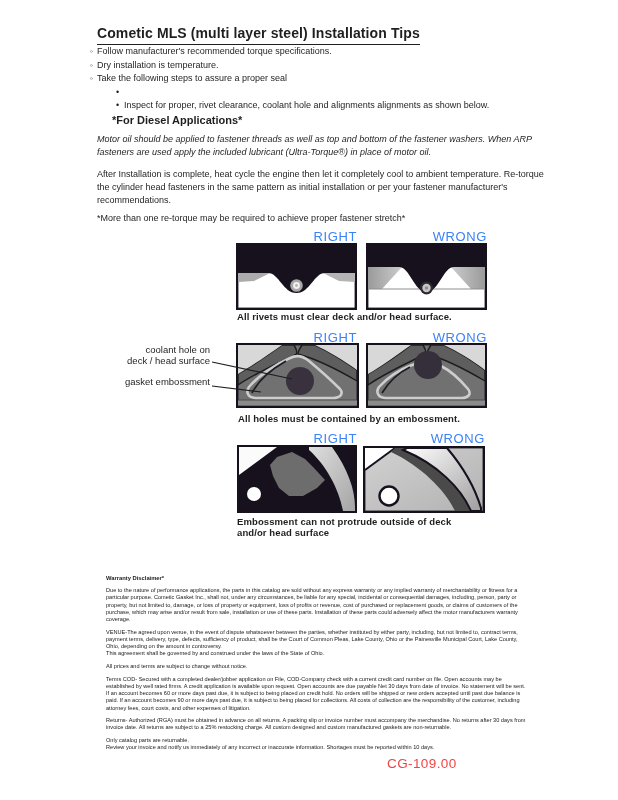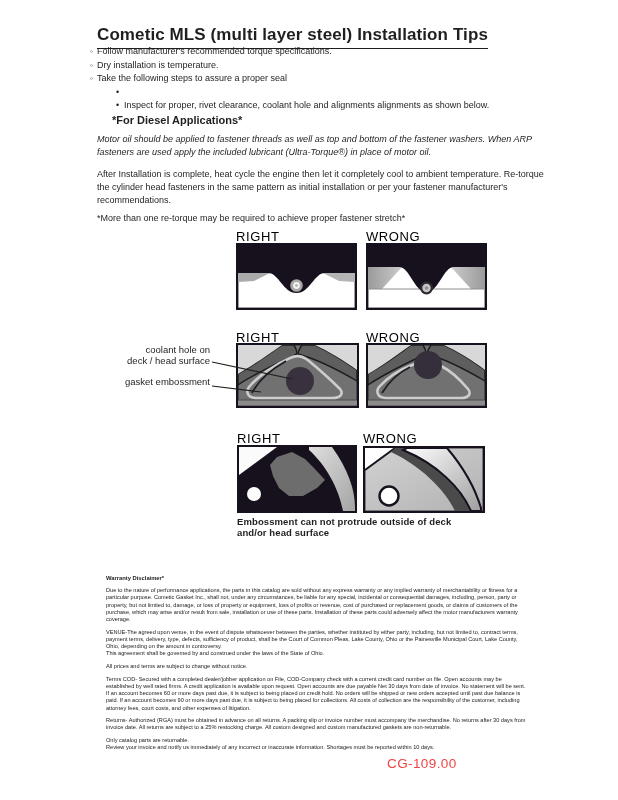--- a/index.html
+++ b/index.html
@@ -3,34 +3,34 @@
 <meta charset="utf-8">
 <style>
   html,body{margin:0;padding:0;background:#e9e9e9;}
   .page{
     position:relative;width:618px;height:800px;background:#ffffff;
     font-family:"Liberation Sans","DejaVu Sans",sans-serif;color:#1f1f1f;
     overflow:hidden;margin:0 auto;
   }
   .abs{position:absolute;}
   .title{
-    left:97px;top:25px;font-size:17px;font-weight:bold;
+    left:97px;top:25px;font-size:14px;font-weight:bold;
     border-bottom:1.6px solid #1f1f1f;padding-bottom:2.5px;letter-spacing:.1px;
   }
   .bullets{left:90px;top:45px;width:470px;font-size:9px;line-height:13.5px;}
   .b-row{display:flex;}
   .b-row .mark{width:7px;flex:0 0 7px;font-size:8px;}
   .b-row.sub{padding-left:26px;}
   .b-row.sub .mark{width:8px;flex:0 0 8px;font-size:9px;}
   .diesel-h{left:112px;top:114px;font-size:11px;font-weight:bold;}
   .body-p{left:97px;width:452px;font-size:9px;line-height:13.2px;}
   .p1{top:133px;font-style:italic;}
   .p2{top:168px;}
   .note{top:212px;}
-  .dg-label{top:0;width:121px;text-align:left;font-size:13px;letter-spacing:.6px;color:#000000;}
+  .dg-label{top:0;width:121px;text-align:right;font-size:13px;letter-spacing:.6px;color:#3b82f6;}
   .caption{font-size:9.5px;font-weight:bold;letter-spacing:.1px;}
   .pre{white-space:pre-line;}
   .ann{width:120px;text-align:right;font-size:9.5px;line-height:10.5px;}
   .disclaimer{left:106px;top:575px;width:423px;font-size:5.6px;line-height:7.2px;color:#222;}
   .disclaimer .dh{font-weight:bold;font-size:5.8px;margin:0 0 5px 0;}
   .disclaimer p{margin:0 0 5.5px 0;}
   .footer-code{left:387px;top:756px;font-size:13.5px;letter-spacing:.4px;color:#ef4444;}
   svg{display:block;}
 </style>
 </head>
@@ -94,20 +94,21 @@
     <rect x="1.2" y="1.2" width="118.6" height="64.6" fill="#ffffff" stroke="#17101d" stroke-width="2.4"></rect>
     <polygon points="2,24 36,24 16,46 2,46" fill="url(#g1wl)"></polygon>
     <polygon points="119,24 85,24 105,46 119,46" fill="url(#g1wr)"></polygon>
     <line x1="2" y1="46" x2="119" y2="46" stroke="#8f8f8f" stroke-width="1"></line>
     <path d="M2,2 H119 V24 H88 C77,24 73,49 60.5,49 C48,49 44,24 33,24 H2 Z" fill="#17101d"></path>
     <circle cx="60.5" cy="45" r="6.5" fill="#2e2831"></circle>
     <circle cx="60.5" cy="45" r="4.2" fill="#c6c6c6"></circle>
     <circle cx="60.5" cy="45" r="1.8" fill="#8f8f8f"></circle>
   </svg>
 
+  <div class="abs caption" style="left:237px;top:311px;">All rivets must clear deck and/or head surface.</div>
 
   <div class="abs dg-label" style="left:236px;top:330px;">RIGHT</div>
   <div class="abs dg-label" style="left:366px;top:330px;">WRONG</div>
 
   <div class="abs ann pre" style="left:90px;top:345px;">coolant hole on
 deck / head surface</div>
   <div class="abs ann" style="left:90px;top:377px;">gasket embossment</div>
 
   <svg class="abs" style="left:236px;top:343px;" width="123" height="65" viewBox="0 0 123 65">
     <rect x="1.2" y="1.2" width="120.6" height="62.6" fill="#717171" stroke="#17101d" stroke-width="2.4"></rect>
@@ -133,20 +134,21 @@
     <path d="M20,55 C13,55 9,50 13,44 C21,35 33,27 46,22 C55,19 67,19 75,23 C87,29 97,40 102,46 C106,51 102,55 96,55 Z" fill="none" stroke="#cdcdcd" stroke-width="2.6" stroke-linejoin="round"></path>
     <path d="M16,50 C22,40 32,30 44,24" fill="none" stroke="#201a24" stroke-width="1.7"></path>
     <circle cx="62" cy="22" r="14" fill="#352f3b"></circle>
   </svg>
 
   <svg class="abs" style="left:205px;top:355px;" width="100" height="45" viewBox="0 0 100 45">
     <line x1="7" y1="7" x2="87" y2="24" stroke="#1f1f1f" stroke-width="1.2"></line>
     <line x1="7" y1="31" x2="56" y2="37" stroke="#1f1f1f" stroke-width="1.2"></line>
   </svg>
 
+  <div class="abs caption" style="left:238px;top:413px;">All holes must be contained by an embossment.</div>
 
   <div class="abs dg-label" style="left:237px;top:431px;width:120px;">RIGHT</div>
   <div class="abs dg-label" style="left:363px;top:431px;width:122px;">WRONG</div>
 
   <svg class="abs" style="left:237px;top:445px;" width="120" height="68" viewBox="0 0 120 68">
     <defs>
       <linearGradient id="g3r" x1="0" y1="0" x2="1" y2="1">
         <stop offset="0" stop-color="#dedede"></stop>
           <stop offset="1" stop-color="#a5a5a5"></stop>
       </linearGradient>

